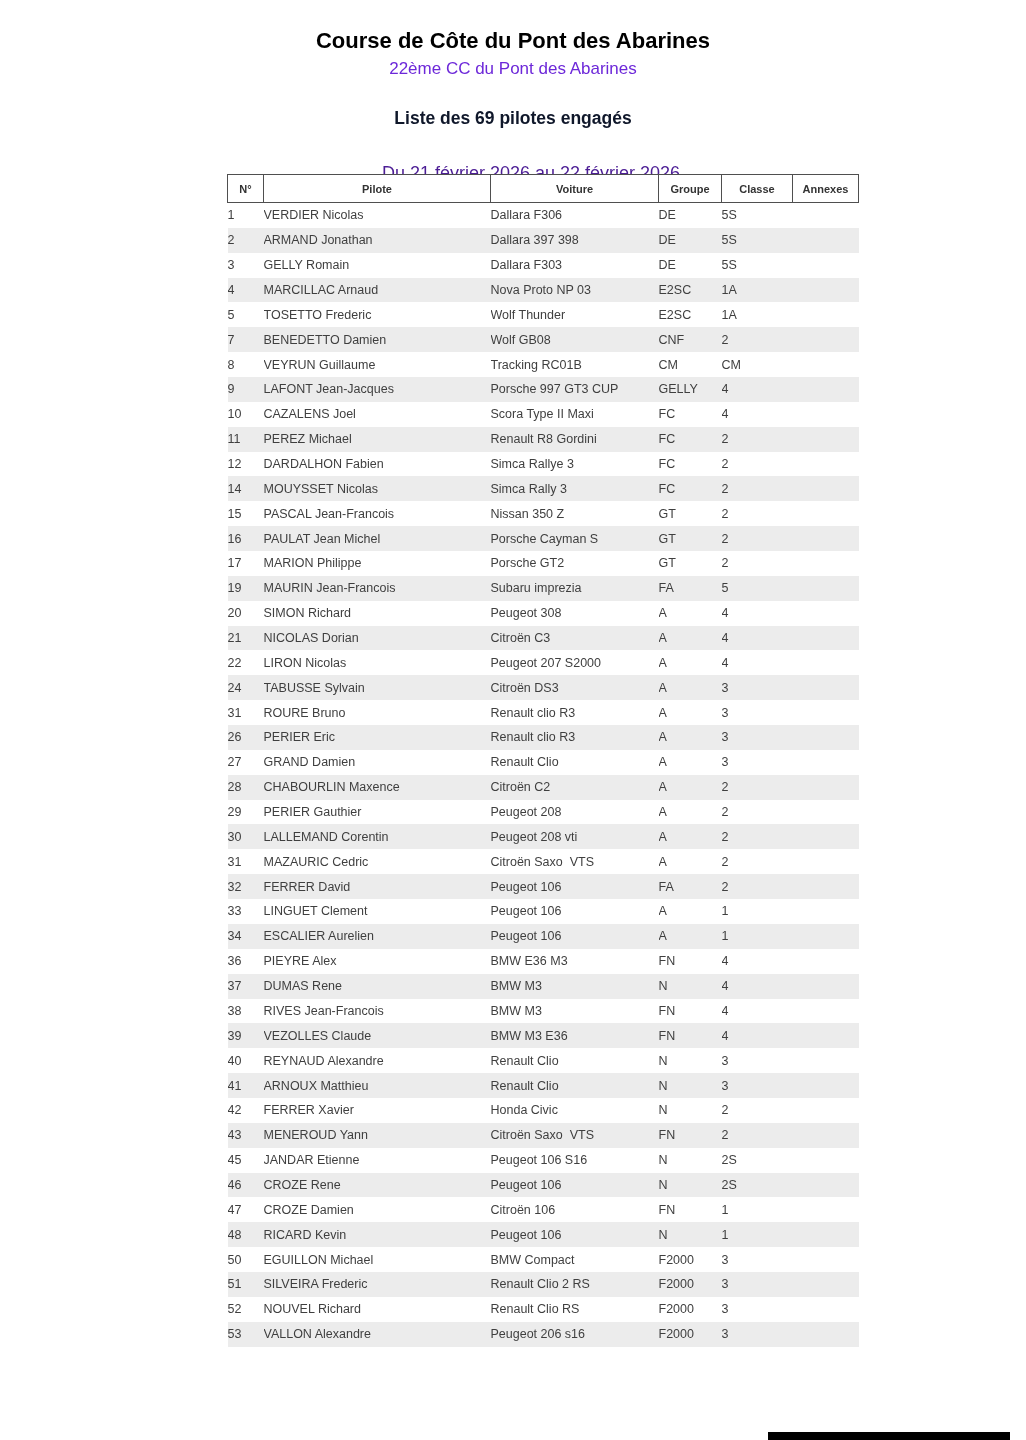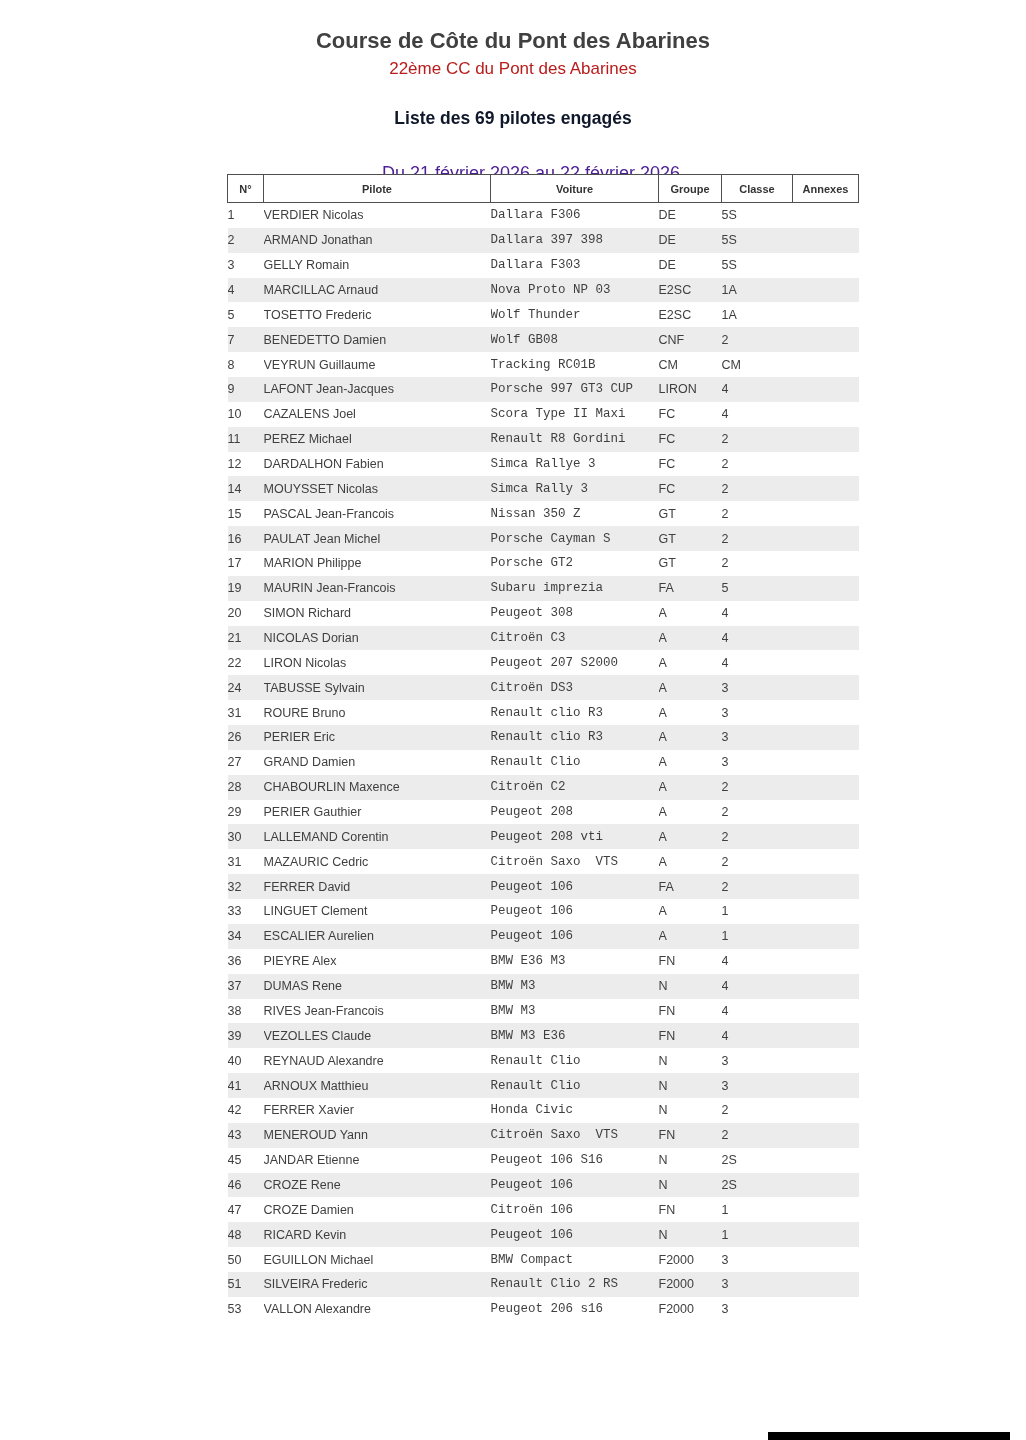--- a/index.html
+++ b/index.html
@@ -16,32 +16,32 @@
     overflow: hidden;
   }
   .doc-title {
     position: absolute;
     top: 28px;
     left: 0;
     width: 100%;
     text-align: center;
     font-size: 22px;
     font-weight: bold;
-    color: #404040;
+    color: #000000;
     margin: 0;
   }
   .doc-subtitle {
     position: absolute;
     top: 59px;
     left: 0;
     width: 100%;
     text-align: center;
     font-size: 17px;
     font-weight: normal;
-    color: #b91c1c;
+    color: #6d28d9;
     margin: 0;
   }
   .list-title {
     position: absolute;
     top: 108px;
     left: 0;
     width: 100%;
     text-align: center;
     font-size: 17.5px;
     font-weight: bold;
@@ -89,21 +89,21 @@
     vertical-align: middle;
     padding: 0;
     white-space: pre;
     overflow: hidden;
   }
   table.entry-table tbody tr:nth-child(even) {
     background: #ececec;
   }
   td.c-num     { padding-left: 5px; }
   td.c-pilote  { padding-left: 17px; }
-  td.c-voiture { padding-left: 5px; font-family: Liberation Mono, monospace; }
+  td.c-voiture { padding-left: 5px; }
   td.c-groupe  { padding-left: 10px; }
   td.c-classe  { padding-left: 8px; margin-left: 28px; }
   td.c-annexes { padding-left: 4px; }
   .bottom-black-bar {
     position: absolute;
     left: 768px;
     top: 1432px;
     width: 242px;
     height: 8px;
     background: #000000;
@@ -193,21 +193,21 @@
             <td class="c-pilote">VEYRUN Guillaume</td>
             <td class="c-voiture">Tracking RC01B</td>
             <td class="c-groupe">CM</td>
             <td class="c-classe">CM</td>
             <td class="c-annexes"></td>
           </tr>
           <tr>
             <td class="c-num">9</td>
             <td class="c-pilote">LAFONT Jean-Jacques</td>
             <td class="c-voiture">Porsche 997 GT3 CUP</td>
-            <td class="c-groupe">LIRON</td>
+            <td class="c-groupe">GELLY</td>
             <td class="c-classe">4</td>
             <td class="c-annexes"></td>
           </tr>
           <tr>
             <td class="c-num">10</td>
             <td class="c-pilote">CAZALENS Joel</td>
             <td class="c-voiture">Scora Type II Maxi</td>
             <td class="c-groupe">FC</td>
             <td class="c-classe">4</td>
             <td class="c-annexes"></td>
@@ -481,20 +481,28 @@
             <td class="c-pilote">EGUILLON Michael</td>
             <td class="c-voiture">BMW Compact</td>
             <td class="c-groupe">F2000</td>
             <td class="c-classe">3</td>
             <td class="c-annexes"></td>
           </tr>
           <tr>
             <td class="c-num">51</td>
             <td class="c-pilote">SILVEIRA Frederic</td>
             <td class="c-voiture">Renault Clio 2 RS</td>
+            <td class="c-groupe">F2000</td>
+            <td class="c-classe">3</td>
+            <td class="c-annexes"></td>
+          </tr>
+          <tr>
+            <td class="c-num">52</td>
+            <td class="c-pilote">NOUVEL Richard</td>
+            <td class="c-voiture">Renault Clio RS</td>
             <td class="c-groupe">F2000</td>
             <td class="c-classe">3</td>
             <td class="c-annexes"></td>
           </tr>
           <tr>
             <td class="c-num">53</td>
             <td class="c-pilote">VALLON Alexandre</td>
             <td class="c-voiture">Peugeot 206 s16</td>
             <td class="c-groupe">F2000</td>
             <td class="c-classe">3</td>

